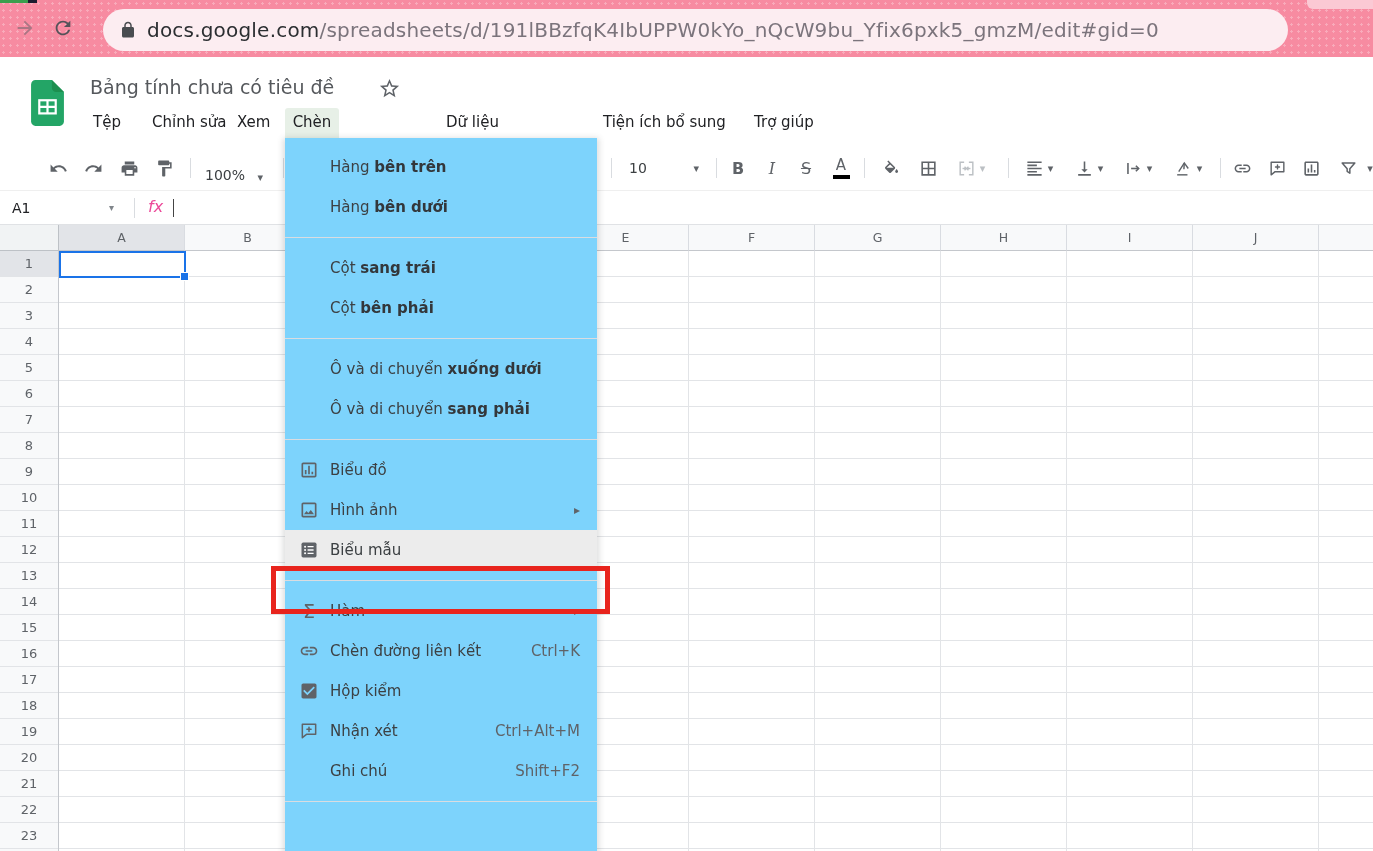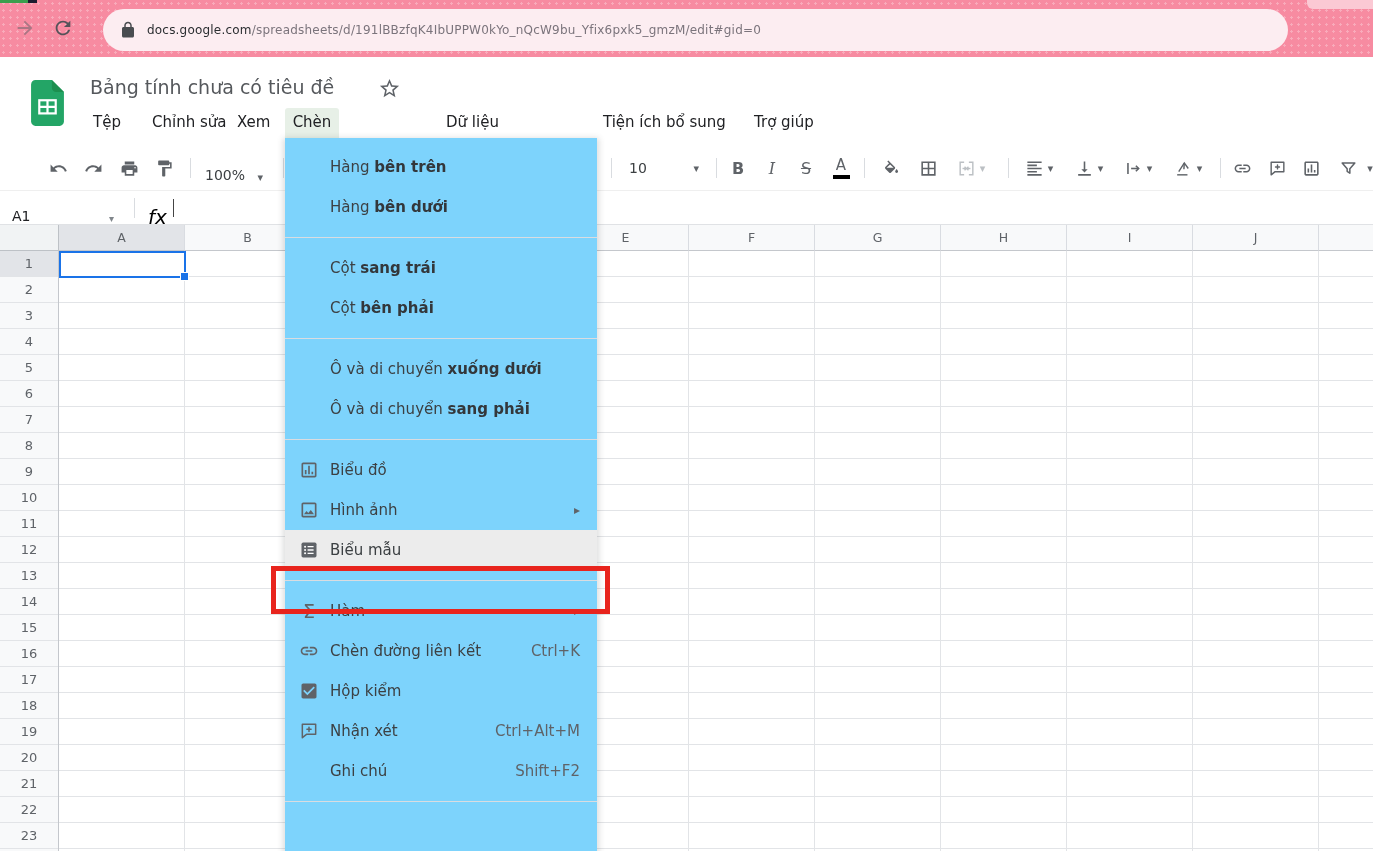--- a/index.html
+++ b/index.html
@@ -13,21 +13,21 @@
   .theme-mark.green{left:0;width:28px;background:#3a9e4d;}
   .theme-mark.dark{left:28px;width:9px;background:#1b1b2f;}
   #tab-corner{position:absolute;right:0;top:0;width:66px;height:9px;background:#fbc9d4;border-radius:0 0 0 6px;}
   #fwd{position:absolute;left:14px;top:17px;width:22px;height:22px;}
   #reload{position:absolute;left:52px;top:17px;width:22px;height:22px;}
   #fwd svg,#reload svg{width:100%;height:100%;}
   #addr{position:absolute;left:103px;top:9px;width:1185px;height:42px;border-radius:21px;
         background:#fcedf1;display:flex;align-items:center;padding:0 0 0 16px;box-sizing:border-box;}
   #lock{width:18px;height:18px;display:inline-block;margin-right:10px;flex:0 0 auto;}
   #lock svg{width:18px;height:18px;}
-  .url{font-size:12px;white-space:nowrap;letter-spacing:.2px;}
+  .url{font-size:20px;white-space:nowrap;letter-spacing:.2px;}
   .url .host{color:#2b2e31;}
   .url .path{color:#7b747c;}
 
   
   #app-header{position:absolute;left:0;top:57px;width:1373px;height:88px;background:#fff;}
   #logo{position:absolute;left:31px;top:23px;width:33px;height:46px;}
   #logo svg{width:100%;height:100%;}
   #doc-title{position:absolute;left:90px;top:19px;font-size:19px;color:#55585c;}
   #star{position:absolute;left:378px;top:20px;width:23px;height:23px;}
   #star svg{width:100%;height:100%;}
@@ -48,25 +48,25 @@
   .g-b{font-weight:700;}
   .g-i{font-style:italic;font-family:"DejaVu Serif",serif;}
   .g-s{text-decoration:line-through;}
   .textcolor{display:flex;flex-direction:column;align-items:center;justify-content:center;}
   .textcolor .a{font-size:15px;color:#5f6368;line-height:15px;}
   .textcolor .bar{width:17px;height:4px;background:#000;margin-top:2px;}
 
   
   #formula-bar{position:absolute;left:0;top:190px;width:1373px;height:35px;background:#fff;
                border-top:1px solid #efefef;border-bottom:1px solid #e0e2e5;box-sizing:border-box;}
-  #name-box{position:absolute;left:12px;top:0;width:102px;height:100%;display:flex;align-items:flex-end;
+  #name-box{position:absolute;left:12px;top:0;width:102px;height:100%;display:flex;align-items:center;
             justify-content:space-between;font-size:14px;color:#202124;}
   #name-box .caret{font-size:10px;color:#80868b;}
   .fdiv{position:absolute;left:134px;top:7px;width:1px;height:20px;background:#d9dce0;}
-  #fx{position:absolute;left:148px;top:6px;font-size:20px;font-style:italic;color:#000000;margin-top:8px;}
+  #fx{position:absolute;left:148px;top:6px;font-size:16px;font-style:italic;color:#ec4899;}
   #fcursor{position:absolute;left:173px;top:8px;width:1px;height:18px;background:#444;}
 
   
   #grid{position:absolute;left:0;top:225px;width:1373px;height:626px;overflow:hidden;background:#f8f9fa;}
   #corner{position:absolute;left:0;top:0;width:59px;height:26px;background:#f1f3f4;
           border-right:1px solid #bdc1c6;border-bottom:1px solid #bdc1c6;box-sizing:border-box;}
   #col-headers{position:absolute;left:59px;top:0;height:26px;display:flex;}
   .col-h{width:126px;height:26px;box-sizing:border-box;flex:0 0 auto;background:#f8f9fa;
          border-right:1px solid #d9dce1;border-bottom:1px solid #c4c7cc;
          display:flex;align-items:center;justify-content:center;font-size:12.5px;color:#5f6368;}

